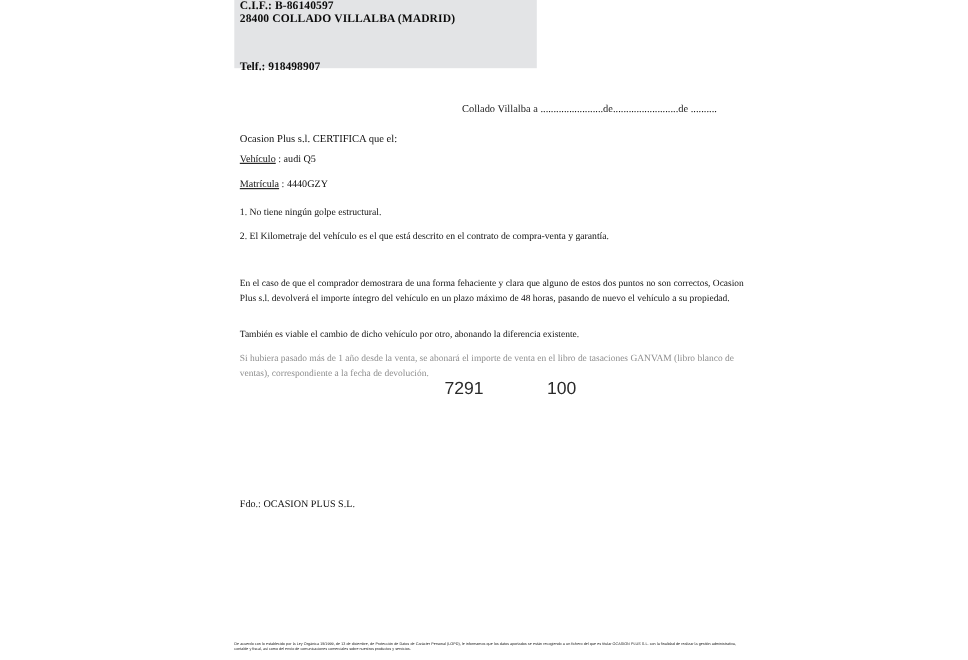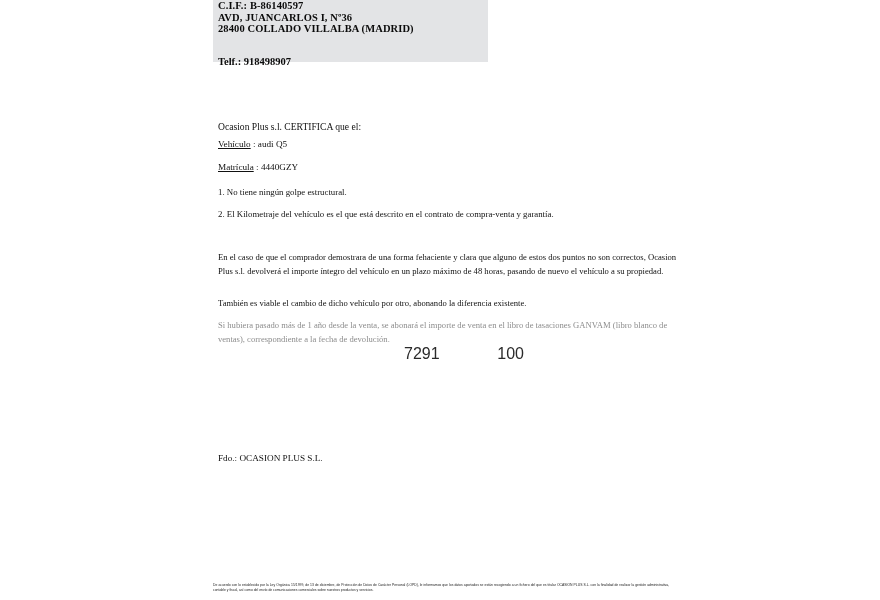--- a/index.html
+++ b/index.html
@@ -168,25 +168,25 @@
 </head>
 <body>
 
 <div class="page">
   <div class="scan-edge-top"></div>
   <div class="gutter-left"></div>
   <div class="gutter-right"></div>
 
   <div class="letterhead">
     <div class="line">C.I.F.: B-86140597</div>
-    <div class="line">AVD, JUANCARLOS I, Nº36</div>
     <div class="line">28400 COLLADO VILLALBA (MADRID)</div>
   </div>
   <div class="phone">Telf.: 918498907</div>
 
+  <div class="placeline">Collado Villalba a ........................de.........................de ..........</div>
 
   <div class="certifies">Ocasion Plus s.l. CERTIFICA que el:</div>
 
   <div class="field-row field-vehicle">
     <span class="label">Vehículo</span>
     <span>:</span>
     <span>audi Q5</span>
   </div>
 
   <div class="field-row field-plate">

